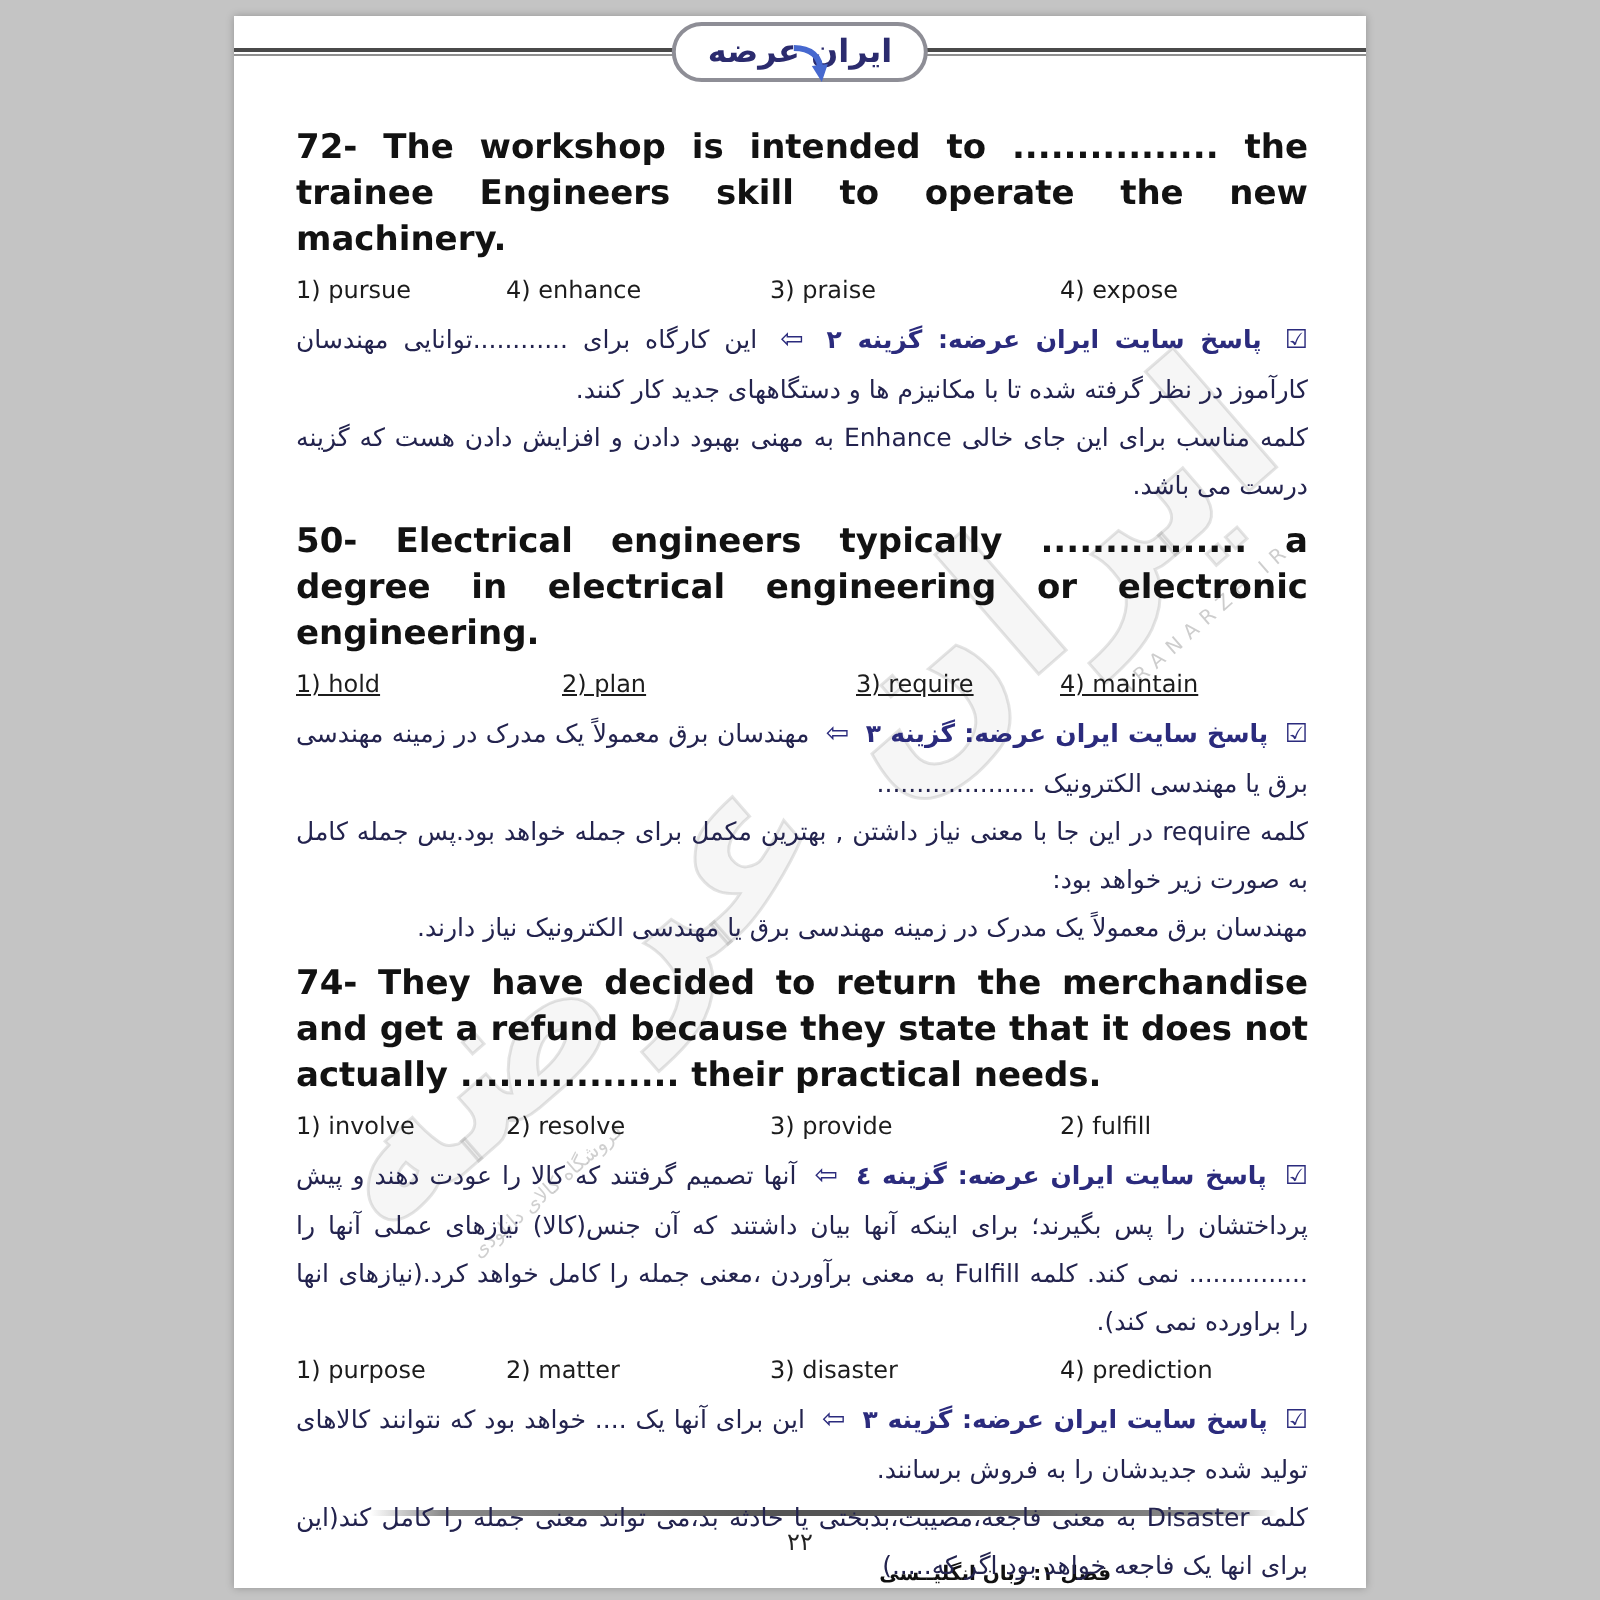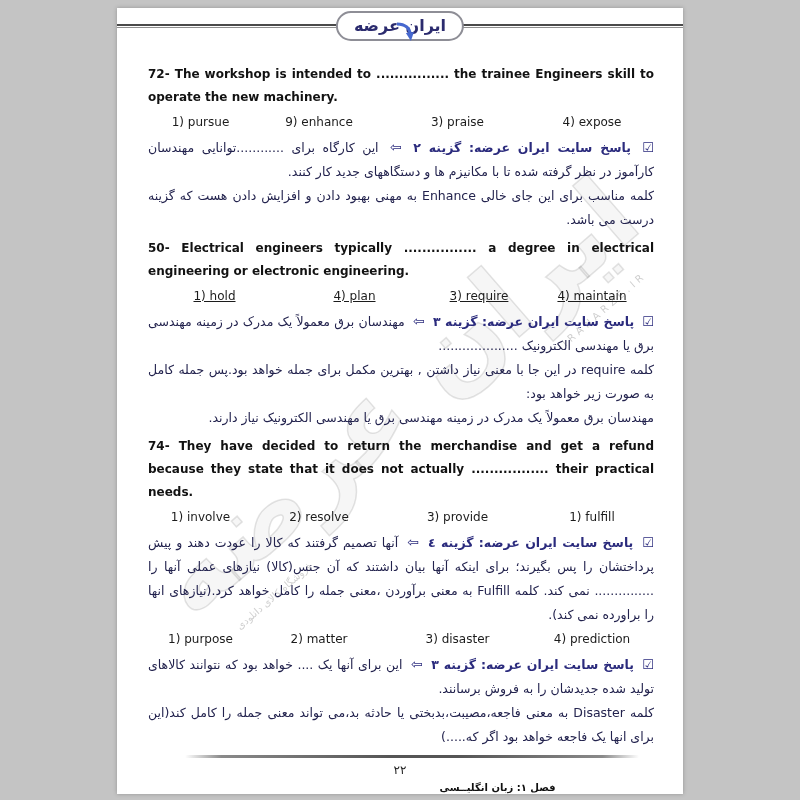--- a/index.html
+++ b/index.html
@@ -49,46 +49,46 @@
     color:rgba(70,70,70,0.05);
     -webkit-text-stroke:1.5px rgba(90,90,90,0.16);
   }
   .wm-sub { display:flex; justify-content:space-between; margin-top:4px; padding:0 30px; }
   .wm-tag { font-size:10px; color:rgba(100,100,100,0.30); letter-spacing:3px; direction:rtl; }
   .wm-url { font-size:10px; color:rgba(100,100,100,0.32); letter-spacing:4px; }
   
   .content { position:relative; z-index:1; padding:4px 29px 0 31px; }
   .q {
     direction:ltr; text-align:justify;
-    font-weight:bold; font-size:12px; line-height:23px;
+    font-weight:bold; font-size:17px; line-height:23px;
     color:#121212; margin:5px 0 2px 0;
   }
   .opts {
     direction:ltr;
     display:grid; grid-template-columns:105px 132px 145px 1fr;
-    font-size:12px; line-height:23px; color:#1c1c1c; margin:1px 0;text-align:center;
+    font-size:12px; line-height:23px; color:#1c1c1c; margin:1px 0;
   }
   .opts.alt { grid-template-columns:133px 147px 102px 1fr;text-decoration:underline; }
   .ans {
     direction:rtl; text-align:justify;
     font-size:12.5px; line-height:24px;
     color:#23234e; margin:0 0;
   }
   .ans .ans-h { color:#2b2b7d; font-weight:bold; }
   .chk { color:#2b2b7d; font-size:13px; margin-left:4px; }
   .arrow { color:#2b2b7d; font-size:14px; margin:0 4px; }
   
   .footer-line {
     position:absolute; left:68px; right:44px; bottom:36px; height:3px;
     border-radius:2px;
     background:linear-gradient(to right, rgba(110,110,110,0) 0%, #8a8a8a 8%, #555 45%, #555 60%, #8a8a8a 92%, rgba(110,110,110,0) 100%);
   }
   .page-num {
     position:absolute; left:0; right:0; bottom:16px;
-    text-align:center; font-size:12px; color:#222;font-family:Liberation Serif, serif;
+    text-align:center; font-size:12px; color:#222;
   }
   .chapter {
     position:absolute; left:57%; bottom:1px;
     direction:rtl; font-weight:bold; font-size:10px; color:#101010;
     white-space:nowrap;
   }
 </style>
 </head>
 <body>
 
@@ -112,58 +112,58 @@
       </svg>
     </div>
   </div>
 
   <div class="content">
 
     <div>
       <p class="q">72- The workshop is intended to ................ the trainee Engineers skill to operate the new machinery.</p>
       <div class="opts">
         <span>1) pursue</span>
-        <span>9) enhance</span>
+        <span>4) enhance</span>
         <span>3) praise</span>
         <span>4) expose</span>
       </div>
       <p class="ans">
         <span class="chk">☑</span>
         <span class="ans-h">پاسخ سایت ایران عرضه: گزینه ۲</span>
         <span class="arrow">⇦</span>
         <span>این کارگاه برای ............توانایی مهندسان کارآموز در نظر گرفته شده تا با مکانیزم ها و دستگاههای جدید کار کنند.</span>
       </p>
       <p class="ans">کلمه مناسب برای این جای خالی Enhance به مهنی بهبود دادن و افزایش دادن هست که گزینه درست می باشد.</p>
     </div>
 
     <div>
       <p class="q">50- Electrical engineers typically ................ a degree in electrical engineering or electronic engineering.</p>
       <div class="opts alt">
         <span>1) hold</span>
-        <span>4) plan</span>
+        <span>2) plan</span>
         <span>3) require</span>
         <span>4) maintain</span>
       </div>
       <p class="ans">
         <span class="chk">☑</span>
         <span class="ans-h">پاسخ سایت ایران عرضه: گزینه ۳</span>
         <span class="arrow">⇦</span>
         <span>مهندسان برق معمولاً یک مدرک در زمینه مهندسی برق یا مهندسی الکترونیک ....................</span>
       </p>
       <p class="ans">کلمه require در این جا با معنی نیاز داشتن , بهترین مکمل برای جمله خواهد بود.پس جمله کامل به صورت زیر خواهد بود:</p>
       <p class="ans">مهندسان برق معمولاً یک مدرک در زمینه مهندسی برق یا مهندسی الکترونیک نیاز دارند.</p>
     </div>
 
     <div>
       <p class="q">74- They have decided to return the merchandise and get a refund because they state that it does not actually ................. their practical needs.</p>
       <div class="opts">
         <span>1) involve</span>
         <span>2) resolve</span>
         <span>3) provide</span>
-        <span>1) fulfill</span>
+        <span>2) fulfill</span>
       </div>
       <p class="ans">
         <span class="chk">☑</span>
         <span class="ans-h">پاسخ سایت ایران عرضه: گزینه ٤</span>
         <span class="arrow">⇦</span>
         <span>آنها تصمیم گرفتند که کالا را عودت دهند و  پیش پرداختشان را پس بگیرند؛ برای اینکه آنها بیان داشتند که آن جنس(کالا) نیازهای عملی آنها را ............... نمی کند. کلمه Fulfill به معنی برآوردن ،معنی جمله را کامل خواهد کرد.(نیازهای انها را براورده نمی کند).</span>
       </p>
     </div>
 
     <div>

